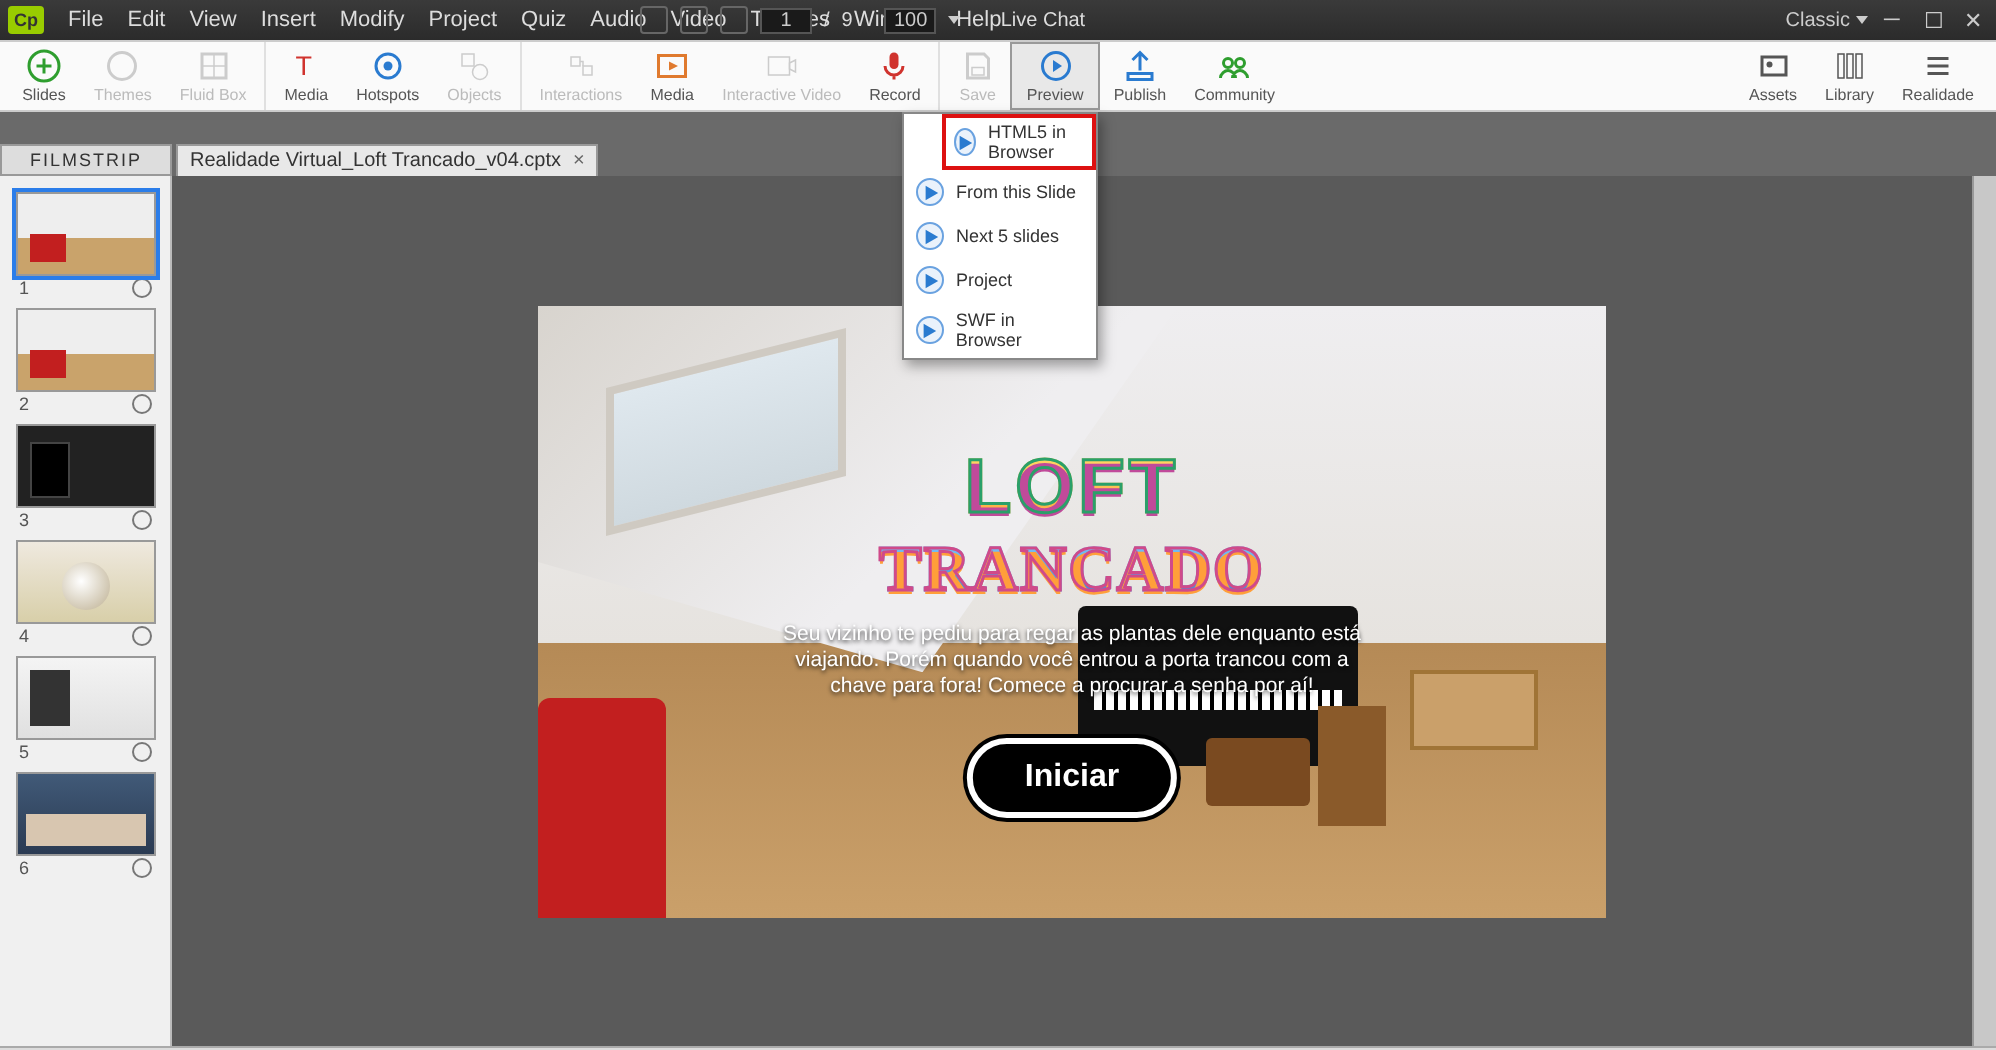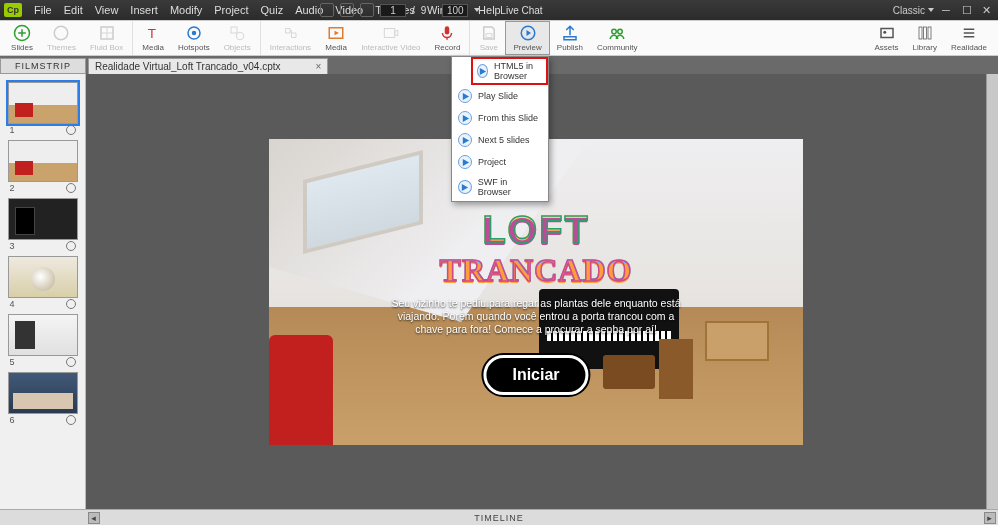--- a/index.html
+++ b/index.html
@@ -22,23 +22,23 @@
 .toolbar { height: 36px; background: #fafafa; border-top:1px solid #ccc; border-bottom: 1px solid #ccc; display: flex; align-items: stretch; padding: 0 4px; position:relative;}
 .tool { display: flex; flex-direction: column; align-items: center; justify-content: center; padding: 0 7px; font-size: 8px; color: #555; border-right:none; cursor:pointer; min-width:36px;}
 .tool.disabled{color:#bbb;}
 .tool .ti { width: 18px; height: 18px; margin-bottom: 1px; display:flex;align-items:center;justify-content:center;}
 .tool .ti svg{width:18px;height:18px;}
 .tool.sep{border-left:1px solid #e0e0e0;padding-left:9px;margin-left:2px;}
 .toolbar .right-tools{position:absolute;right:4px;display:flex;align-items:stretch;height:100%;}
 .tool.active{background:#e8e8e8;border:1px solid #999;}
 
 
-.tabrow{height:18px;background:#6a6a6a;display:flex;align-items:flex-end;font-size:10px;text-align:center;}
+.tabrow{height:32px;background:#6a6a6a;display:flex;align-items:flex-end;font-size:10px;text-align:center;}
 .tabrow .filmtitle{width:86px;background:#ddd;color:#333;height:16px;display:flex;align-items:center;justify-content:center;border:1px solid #999;font-size:9px;letter-spacing:1px;}
-.tabrow .doctab{background:#e8e8e8;color:#333;height:16px;display:flex;align-items:center;padding:0 6px;border:1px solid #999;border-bottom:none;margin-left:2px;gap:29px;}
+.tabrow .doctab{background:#e8e8e8;color:#333;height:16px;display:flex;align-items:center;padding:0 6px;border:1px solid #999;border-bottom:none;margin-left:2px;}
 .tabrow .doctab .x{margin-left:6px;color:#666;cursor:pointer;font-size:10px;}
 
 
 .main{display:flex;height:calc(525px - 20px - 36px - 18px - 16px);}
 .filmstrip{width:86px;background:#f0f0f0;border-right:1px solid #bbb;overflow-y:auto;padding:4px 0;}
 .thumb{margin:4px auto 2px;width:70px;}
 .thumb .img{width:70px;height:42px;border:1px solid #999;background:#ccc;position:relative;overflow:hidden;}
 .thumb.sel .img{outline:2px solid #2b7de9;}
 .thumb .meta{display:flex;justify-content:space-between;align-items:center;font-size:9px;color:#555;padding:1px 2px;}
 .thumb .meta .eye{width:10px;height:10px;border:1px solid #777;border-radius:50%;}
@@ -390,28 +390,20 @@
         </svg>
       </span>
       <span>HTML5 in Browser</span>
     </div>
     <div class="dd-item">
       <span class="ddi">
         <svg viewBox="0 0 10 10">
           <polygon points="2,1 9,5 2,9" fill="#2a7bd0"></polygon>
         </svg>
       </span>
-      <span>Play Slide</span>
-    </div>
-    <div class="dd-item">
-      <span class="ddi">
-        <svg viewBox="0 0 10 10">
-          <polygon points="2,1 9,5 2,9" fill="#2a7bd0"></polygon>
-        </svg>
-      </span>
       <span>From this Slide</span>
     </div>
     <div class="dd-item">
       <span class="ddi">
         <svg viewBox="0 0 10 10">
           <polygon points="2,1 9,5 2,9" fill="#2a7bd0"></polygon>
         </svg>
       </span>
       <span>Next 5 slides</span>
     </div>

